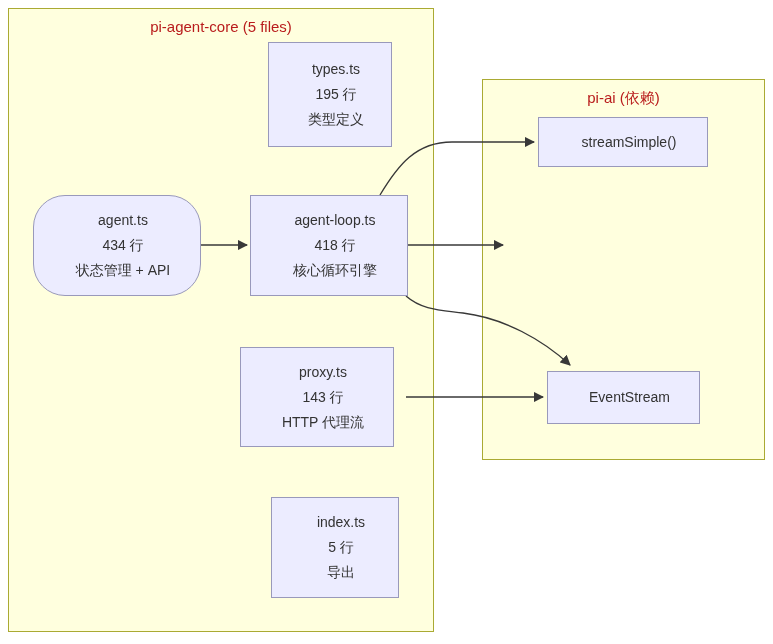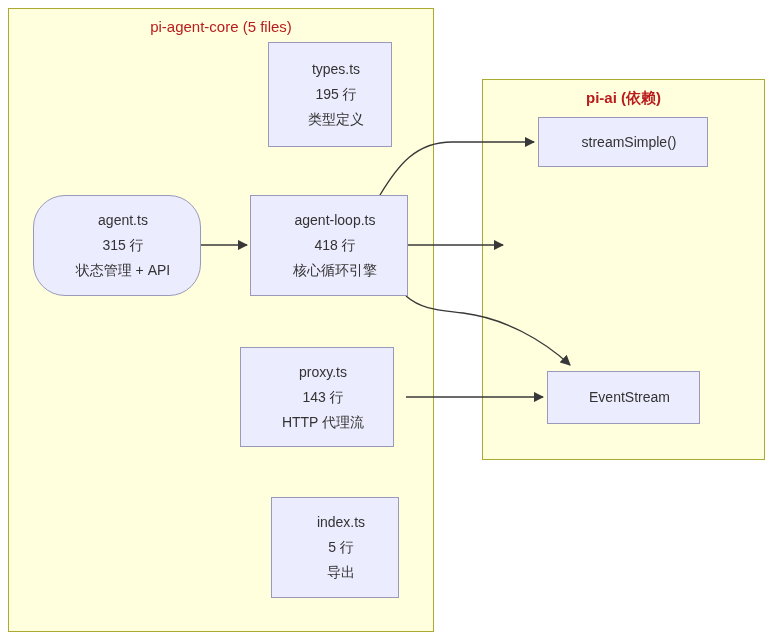--- a/index.html
+++ b/index.html
@@ -62,21 +62,21 @@
 </style>
 </head>
 <body>
 
 <div class="canvas">
 
   <div class="container-box" style="left:8px; top:8px; width:426px; height:624px;">
     <div class="container-title">pi-agent-core (5 files)</div>
   </div>
 
-  <div class="container-box" style="left:482px; top:79px; width:283px; height:381px;font-weight:bold;">
+  <div class="container-box" style="left:482px; top:79px; width:283px; height:381px;">
     <div class="container-title">pi-ai (依赖)</div>
   </div>
 
   <svg class="edges-layer" viewBox="0 0 773 644">
     <defs>
       <marker id="arrow" viewBox="0 0 10 10" refX="9" refY="5" markerWidth="7.5" markerHeight="7.5" orient="auto-start-reverse">
         <path d="M 0 0 L 10 5 L 0 10 z" fill="#383838"></path>
       </marker>
     </defs>
     <path class="edge-path" d="M 201 245 L 247 245" marker-end="url(#arrow)"></path>
@@ -87,21 +87,21 @@
   </svg>
 
   <div class="node" style="left:268px; top:42px; width:124px; height:105px;">
     <div>types.ts</div>
     <div>195 行</div>
     <div>类型定义</div>
   </div>
 
   <div class="node" style="left:33px; top:195px; width:168px; height:101px;border-radius:32px;">
     <div>agent.ts</div>
-    <div>315 行</div>
+    <div>434 行</div>
     <div>状态管理 + API</div>
   </div>
 
   <div class="node" style="left:250px; top:195px; width:158px; height:101px;">
     <div>agent-loop.ts</div>
     <div>418 行</div>
     <div>核心循环引擎</div>
   </div>
 
   <div class="node" style="left:240px; top:347px; width:154px; height:100px;">

